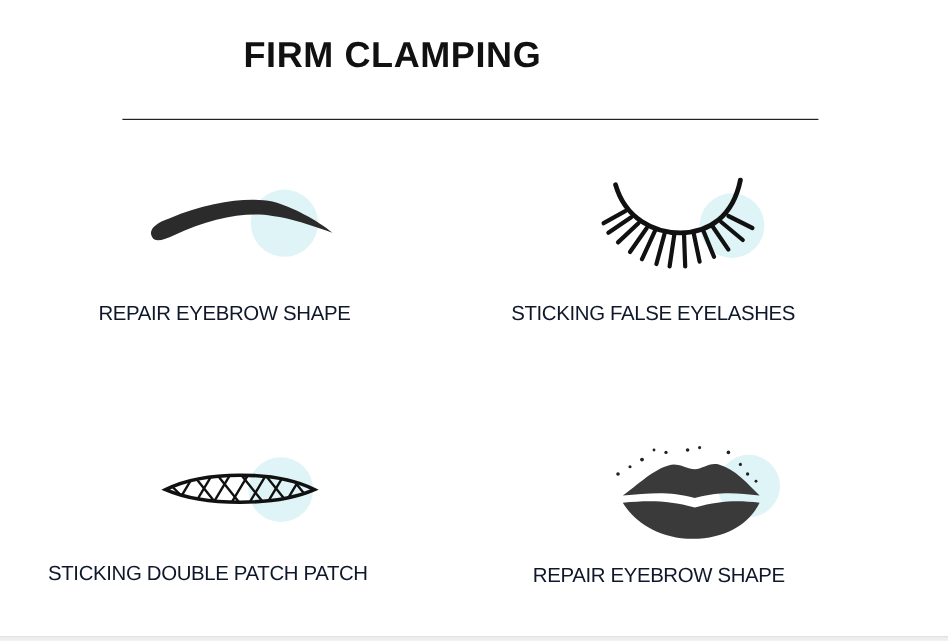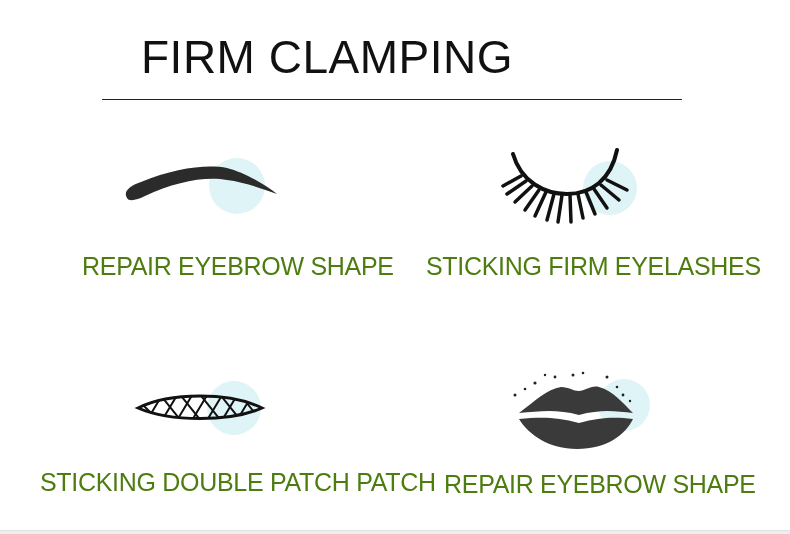--- a/index.html
+++ b/index.html
@@ -2,26 +2,26 @@
 <html><head>
   <meta charset="utf-8">
   <style>
     html, body { margin:0; padding:0; }
     body {
       width:790px; height:534px; background:#ffffff; position:relative; overflow:hidden;
       font-family: "Liberation Sans", sans-serif; color:#111;
     }
     .title {
       position:absolute; left:0; width:654px; top:30px; text-align:center;
-      font-size:46px; letter-spacing:0.5px; color:#111; font-weight:normal;
+      font-size:30px; letter-spacing:0.5px; color:#111; font-weight:bold;
     }
     .rule { position:absolute; left:102px; width:580px; top:99px; height:1px; background:#222; }
     .icon { position:absolute; }
     .label {
-      position:absolute; font-size:25px; color:#4d7c0f; white-space:nowrap; letter-spacing:-0.3px;
+      position:absolute; font-size:17px; color:#0f172a; white-space:nowrap; letter-spacing:-0.3px;
       text-align:right;
     }
     .bottom-strip { position:absolute; left:0; top:530px; width:790px; height:4px; background:#eeeeee; border-top:1px solid #e2e2e2; }
   </style>
 </head>
 <body>
 
 <div class="title">FIRM CLAMPING</div>
 <div class="rule"></div>
 
@@ -43,21 +43,21 @@
     <path d="M59 46 L52 72" stroke-width="3.5"></path>
     <path d="M67 47 L63 74" stroke-width="3.5"></path>
     <path d="M75 47 L76 74" stroke-width="3.5"></path>
     <path d="M83 46 L88 70" stroke-width="3.5"></path>
     <path d="M91 44 L100 66" stroke-width="3.5"></path>
     <path d="M99 41 L112 60" stroke-width="3.5"></path>
     <path d="M106 37 L124 52" stroke-width="3.5"></path>
     <path d="M112 32 L132 42" stroke-width="3.5"></path>
   </g>
 </svg>
-<div class="label" style="left:426px;top:252px">STICKING FIRM EYELASHES</div>
+<div class="label" style="left:426px;top:252px">STICKING FALSE EYELASHES</div>
 
 <svg class="icon" style="left:130px;top:372px" width="150" height="70" viewBox="0 0 150 70">
   <circle cx="104" cy="36" r="27" fill="#dff4f6"></circle>
   <defs>
     <clipPath id="lens">
         <path d="M8 36 C40 20 100 20 132 36 C100 50 40 50 8 36 Z"></path>
       </clipPath>
   </defs>
   <g clip-path="url(#lens)" stroke="#111" stroke-width="2">
     <path d="M10 60 L40 10 M25 60 L55 10 M40 60 L70 10 M55 60 L85 10 M70 60 L100 10 M85 60 L115 10 M100 60 L130 10"></path>

